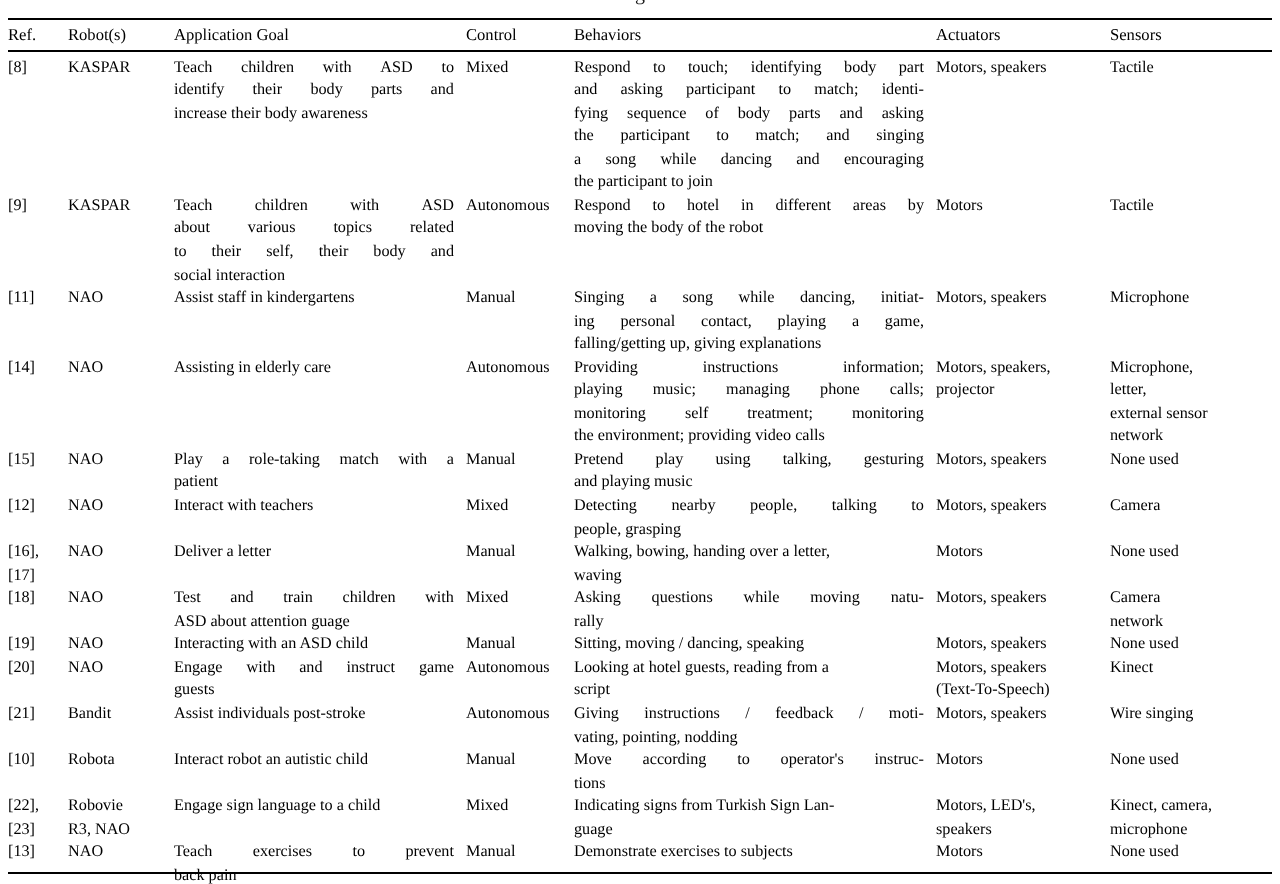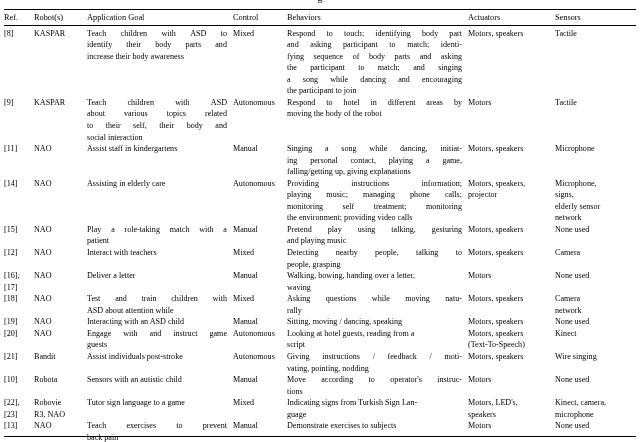--- a/index.html
+++ b/index.html
@@ -372,22 +372,22 @@
           </td>
           <td class="nojust">
             <span class="jblock">
               <span class="jl last">Motors, speakers,</span>
               <span class="jl last">projector</span>
             </span>
           </td>
           <td class="nojust">
             <span class="jblock">
               <span class="jl last">Microphone,</span>
-              <span class="jl last">signs,</span>
-              <span class="jl last">elderly  sensor</span>
+              <span class="jl last">letter,</span>
+              <span class="jl last">external  sensor</span>
               <span class="jl last">network</span>
             </span>
           </td>
         </tr>
         <tr class="data-row">
           <td class="nojust">
             <span class="jblock">
               <span class="jl last">[15]</span>
             </span>
           </td>
@@ -521,21 +521,21 @@
           </td>
           <td>
             <span class="jblock">
               <span class="jl">
                 <span>Test</span>
                 <span>and</span>
                 <span>train</span>
                 <span>children</span>
                 <span>with</span>
               </span>
-              <span class="jl last">ASD about attention while</span>
+              <span class="jl last">ASD about attention guage</span>
             </span>
           </td>
           <td class="nojust">Mixed</td>
           <td>
             <span class="jblock">
               <span class="jl">
                 <span>Asking</span>
                 <span>questions</span>
                 <span>while</span>
                 <span>moving</span>
@@ -678,21 +678,21 @@
               <span class="jl last">[10]</span>
             </span>
           </td>
           <td class="nojust">
             <span class="jblock">
               <span class="jl last">Robota</span>
             </span>
           </td>
           <td>
             <span class="jblock">
-              <span class="jl last">Sensors with an autistic child</span>
+              <span class="jl last">Interact robot an autistic child</span>
             </span>
           </td>
           <td class="nojust">Manual</td>
           <td>
             <span class="jblock">
               <span class="jl">
                 <span>Move</span>
                 <span>according</span>
                 <span>to</span>
                 <span>operator's</span>
@@ -720,21 +720,21 @@
             </span>
           </td>
           <td class="nojust">
             <span class="jblock">
               <span class="jl last">Robovie</span>
               <span class="jl last">R3, NAO</span>
             </span>
           </td>
           <td>
             <span class="jblock">
-              <span class="jl last">Tutor sign language to a game</span>
+              <span class="jl last">Engage sign language to a child</span>
             </span>
           </td>
           <td class="nojust">Mixed</td>
           <td>
             <span class="jblock">
               <span class="jl last">Indicating signs from Turkish Sign Lan-</span>
               <span class="jl last">guage</span>
             </span>
           </td>
           <td class="nojust">

